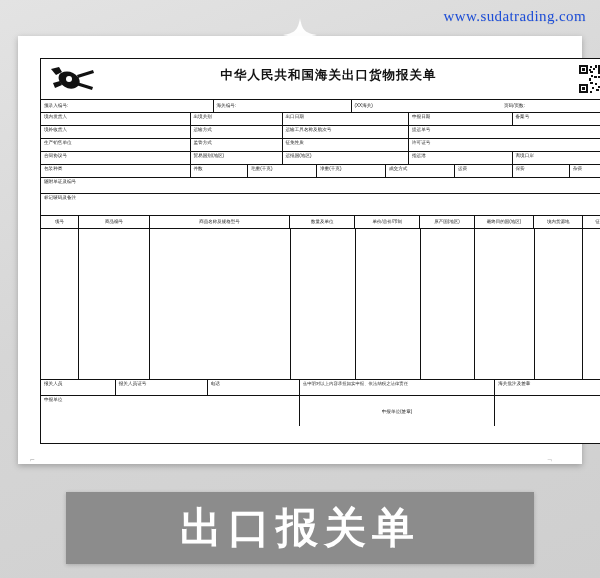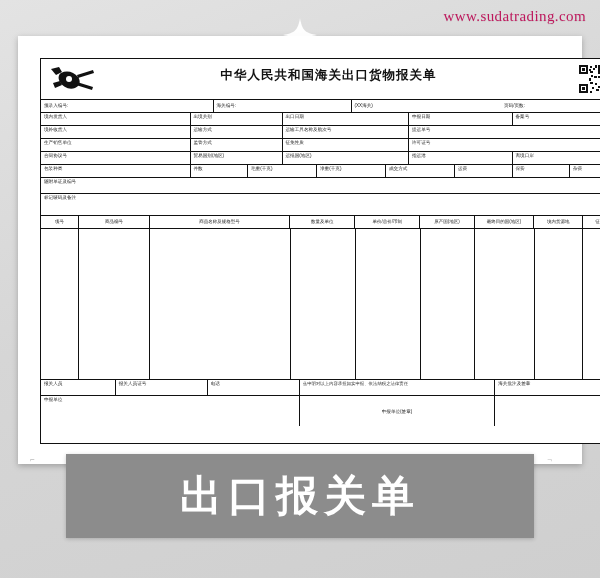--- a/index.html
+++ b/index.html
@@ -10,21 +10,21 @@
     position:relative;
     overflow:hidden;
   }
   
   #backdrop{
     position:absolute;inset:0;
     background:linear-gradient(160deg,#e3e3e3 0%,#d6d6d6 45%,#cfcfcf 100%);
   }
   #watermark{
     position:absolute;top:8px;right:14px;
-    font-size:15px;color:#be185d;
+    font-size:15px;color:#1d4ed8;
     letter-spacing:.4px;
     text-shadow:0 1px 0 rgba(0,0,0,.06);
     font-family:"Liberation Serif","DejaVu Serif",serif;
     z-index:6;
     margin-left:15px;
   }
   
   #sparkle{
     position:absolute;left:283px;top:18px;width:34px;height:34px;z-index:5;
   }
@@ -86,22 +86,22 @@
   
   .goods-head .cell{height:12px;display:flex;align-items:center;justify-content:center;font-size:4.5px;}
   .goods-body{height:150px;display:flex;}
   .goods-body .col{border-right:1px solid #111;box-sizing:border-box;}
   .goods-body .col:last-child{border-right:none;}
   
   .bot-row{display:flex;border-top:1px solid #111;}
   .sig{height:30px;}
   
   #banner{
-    position:absolute;left:66px;top:454px;
-    width:468px;height:84px;
+    position:absolute;left:66px;top:492px;
+    width:468px;height:72px;
     background:#8c8c8c;
     display:flex;align-items:center;justify-content:center;
     z-index:7;
     box-shadow:0 1px 4px rgba(0,0,0,.2);
   }
   #banner span{
     color:#fff;font-size:42px;font-weight:bold;letter-spacing:6px;
     font-family:"DejaVu Sans","Liberation Sans",sans-serif;
   }
   .smallnote{font-size:4.4px;color:#333;}

